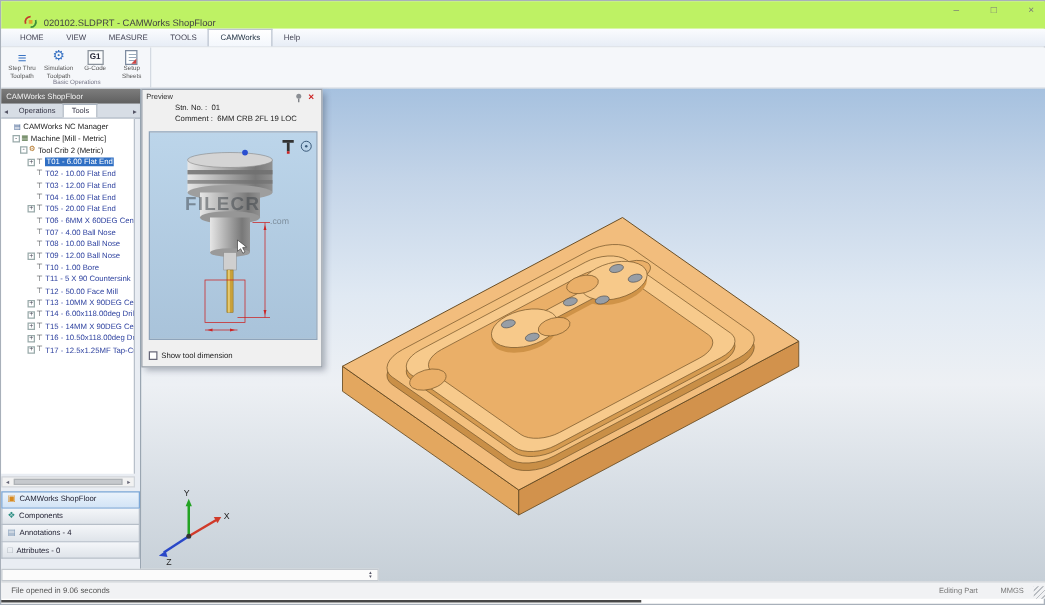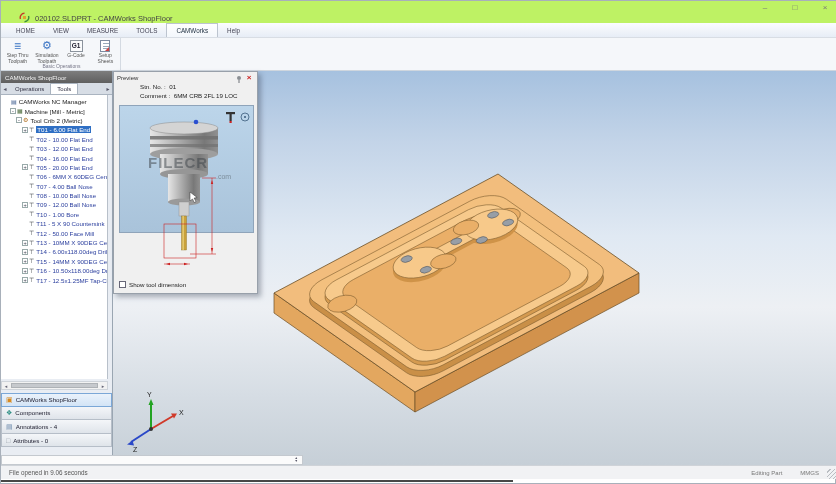--- a/index.html
+++ b/index.html
@@ -79,21 +79,21 @@
   .sico { font-size:7px; line-height:7px; }
 
   
   .preview { position:absolute; left:112px; top:70px; width:145px; height:223px; background:#f0f0f0;
     border:1px solid #98a0aa; box-shadow:3px 3px 5px rgba(40,50,70,.35); }
   .pv-title { height:11px; display:flex; align-items:center; padding:0 3px; }
   .pv-title .txt { font-size:6px; color:#333; flex:1; }
   .pv-title .pin { width:10px; text-align:center; }
   .pv-title .x { font-size:8px; font-weight:bold; color:#c22; width:10px; text-align:center; line-height:8px; }
   .pv-info { font-size:6.2px; color:#222; line-height:8.5px; padding-left:26px; }
-  .pv-box { position:absolute; left:5px; top:33px; width:135px; height:128px;
+  .pv-box { position:absolute; left:5px; top:33px; width:135px; height:167px;
     border:1px solid #8fa4ba; background:linear-gradient(180deg,#bcd5ea,#a9c3da); }
   .pv-check { position:absolute; left:5px; top:209px; display:flex; align-items:center; gap:3px; }
   .cbox { width:7px; height:7px; border:1px solid #667; background:#fff; }
   .pv-check .clabel { font-size:6.2px; color:#222; }
 
   
   .lstrip { position:absolute; left:0; top:454px; width:302px; height:10px; background:#fbfbfb;
     border:1px solid #c4c9cf; display:flex; align-items:center; justify-content:flex-end; }
   .spinner { display:flex; flex-direction:column; margin-right:4px; line-height:3px; }
   .spinner span { font-size:3.5px; color:#556; }

